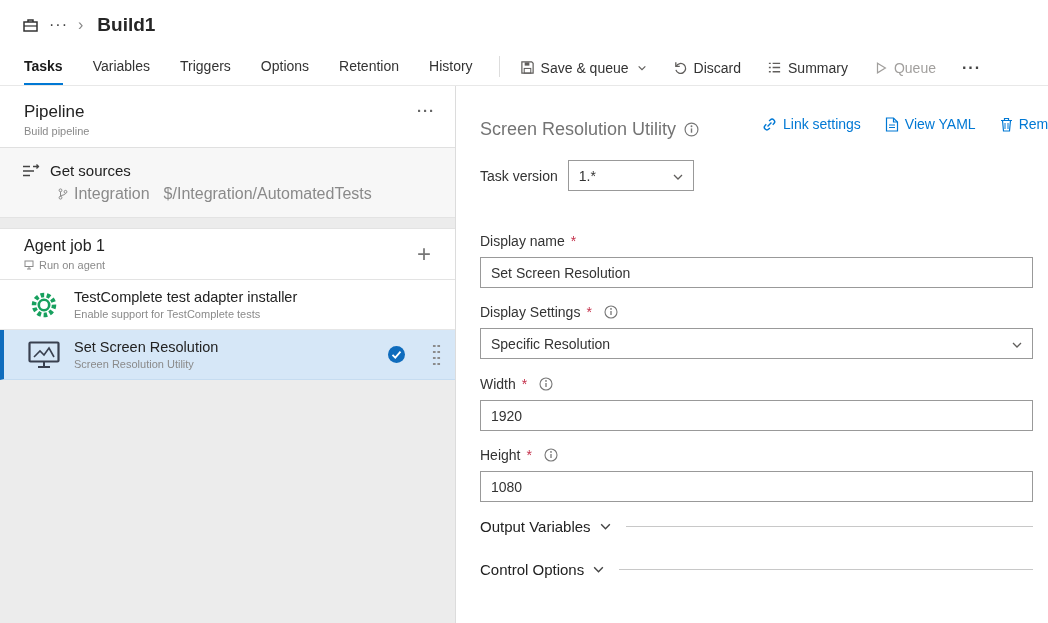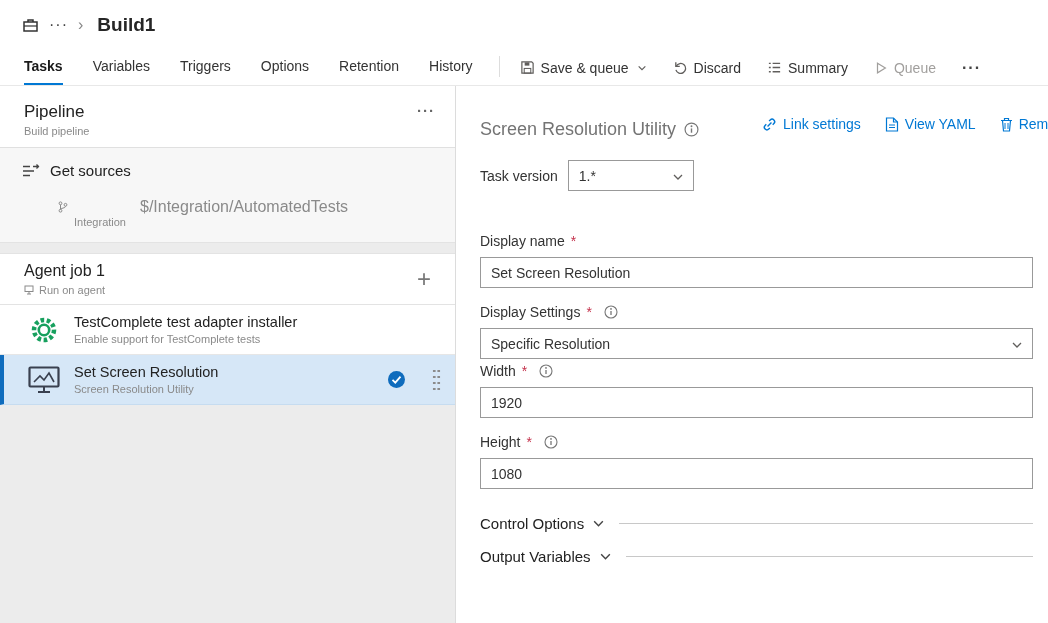--- a/index.html
+++ b/index.html
@@ -33,21 +33,21 @@
   .left { width:456px; border-right:1px solid #dcdcdc; background:#ececec; display:flex; flex-direction:column; overflow:hidden; }
   .pl-head { background:#fff; padding:16px 20px 10px 24px; border-bottom:1px solid #e0e0e0; display:flex; }
   .pl-head .tt { font-size:17px; color:#222; }
   .pl-head .st { font-size:11px; color:#8a8a8a; margin-top:3px; }
   .pl-head .more { margin-left:auto; color:#666; font-size:15px; font-weight:700; letter-spacing:1px; cursor:pointer; align-self:flex-start; }
 
   .getsources { background:#f7f7f7; border-bottom:1px solid #e3e3e3; padding:14px 20px 14px 22px; }
   .gs-row1 { display:flex; align-items:center; gap:10px; }
   .gs-row1 .tt { font-size:15px; color:#222; }
   .gs-row2 { display:flex; align-items:center; gap:6px; margin:6px 0 0 36px; }
-  .gs-row2 .branch { font-size:11px; color:#8a8a8a;margin-top:31px; }
+  .gs-row2 .branch { font-size:16px; color:#8a8a8a; }
   .gs-row2 .path { font-size:16px; color:#8a8a8a; margin-left:8px; }
 
   .gap { height:10px; background:#ececec; }
 
   .agentjob { background:#fff; border-top:1px solid #e3e3e3; border-bottom:1px solid #e3e3e3; padding:8px 16px 8px 24px; display:flex; align-items:center; }
   .agentjob .tt { font-size:16px; color:#222; }
   .agentjob .sub { display:flex; align-items:center; gap:5px; margin-top:4px; font-size:11px; color:#8a8a8a;justify-content:center; }
   .agentjob .add { margin-left:auto; font-size:24px; font-weight:300; color:#777; cursor:pointer; padding:0 8px; }
 
   .task { background:#ffffff; border-bottom:1px solid #e6e6e6; display:flex; align-items:center; padding:9px 10px 9px 28px; gap:14px; cursor:pointer; position:relative; }
@@ -73,21 +73,21 @@
   .tv-label { font-size:14px; color:#333; }
   .combo { position:relative; border:1px solid #999; height:31px; display:flex; align-items:center; padding:0 30px 0 10px; font-size:14px; color:#333; background:#fff; cursor:pointer; }
   .combo .chev { position:absolute; right:9px; top:9px; }
   .combo.small { width:126px; }
   .combo.full { width:553px; margin-top:8px; }
 
   .fld-label { display:flex; align-items:center; gap:4px; font-size:14px; color:#333; }
   .req { color:#c4314b; margin-left:2px; }
   .mt-lg { margin-top:42px; }
   .mt-md { margin-top:16px; }
-  .mt-w { margin-top:4px; }
+  .mt-w { margin-top:17px; }
   .txt { width:553px; height:31px; margin-top:8px; border:1px solid #999; padding:0 10px; font-size:14px; color:#333; font-family:inherit; display:block; background:#fff; }
 
   .sect { display:flex; align-items:center; margin-top:26px; cursor:pointer; }
   .sect.second { margin-top:16px; }
   .sect .lab { font-size:15px; color:#222; display:flex; align-items:center; gap:8px; }
   .sect .rule { flex:1; height:1px; background:#c8c8c8; margin-left:14px; }
 
   .icwrap { display:inline-flex; align-items:center; }
 </style>
 </head>
@@ -359,39 +359,39 @@
         <span class="icwrap" style="margin-left:8px;">
           <svg width="14" height="14" viewBox="0 0 14 14">
               <circle cx="7" cy="7" r="6" fill="none" stroke="#777" stroke-width="1.1"></circle>
               <rect x="6.35" y="6" width="1.3" height="4" fill="#777"></rect>
               <circle cx="7" cy="3.9" r="0.9" fill="#777"></circle>
             </svg>
         </span>
       </div>
       <input class="txt" type="text" value="1080" style="">
 
+      <div class="sect second">
+        <span class="lab">
+          <span>Output Variables</span>
+          <span class="icwrap">
+            <svg width="13" height="13" viewBox="0 0 12 12">
+                <path d="M2 4l4 4 4-4" fill="none" stroke="#444" stroke-width="1.3"></path>
+              </svg>
+          </span>
+        </span>
+        <span class="rule"></span>
+      </div>
+
       <div class="sect">
         <span class="lab">
           <span>Control Options</span>
           <span class="icwrap">
             <svg width="13" height="13" viewBox="0 0 12 12">
                 <path d="M2 4l4 4 4-4" fill="none" stroke="#444" stroke-width="1.3"></path>
               </svg>
           </span>
         </span>
         <span class="rule"></span>
       </div>
 
-      <div class="sect second">
-        <span class="lab">
-          <span>Output Variables</span>
-          <span class="icwrap">
-            <svg width="13" height="13" viewBox="0 0 12 12">
-                <path d="M2 4l4 4 4-4" fill="none" stroke="#444" stroke-width="1.3"></path>
-              </svg>
-          </span>
-        </span>
-        <span class="rule"></span>
-      </div>
-
     </div>
   </div>
 </div>
 
 </body></html>

